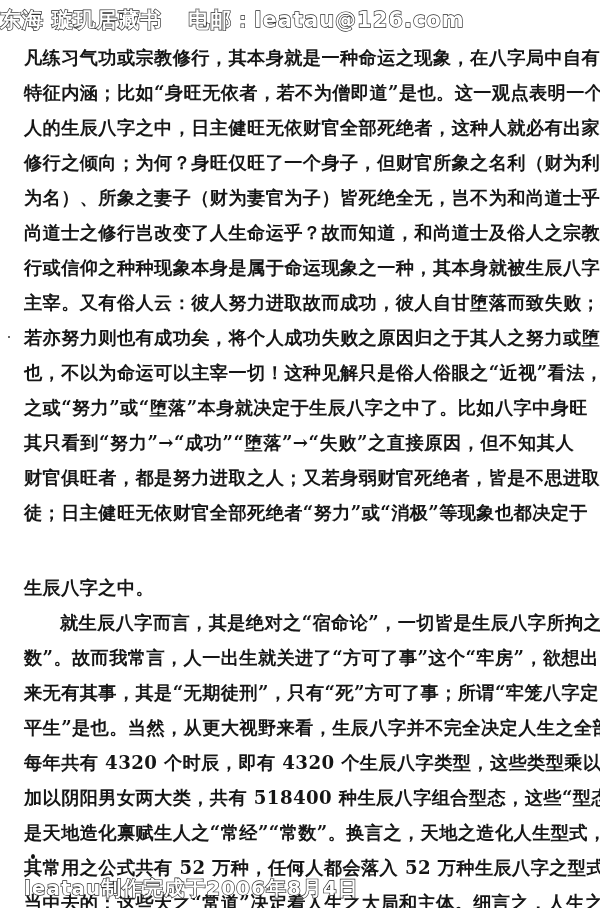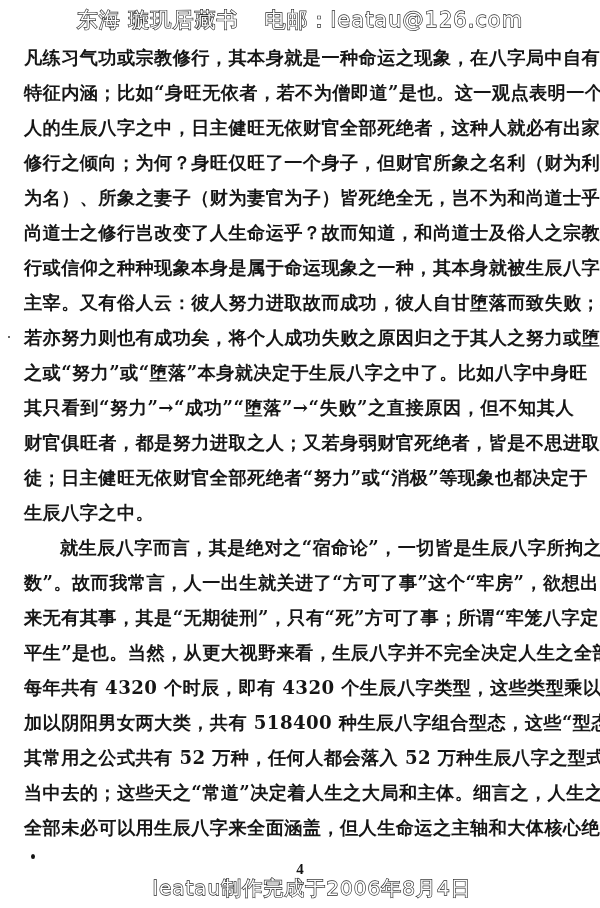--- a/index.html
+++ b/index.html
@@ -12,23 +12,23 @@
       height: 908px;
       position: relative;
       overflow: hidden;
       font-family: "DejaVu Serif", "Liberation Serif", serif;
       color: #161616;
     }
     .watermark {
       position: absolute;
       left: 0;
       width: 600px;
-      text-align: center;
+      text-align: left;
       font-family: "DejaVu Sans", "Liberation Sans", sans-serif;
-      font-weight: normal;
+      font-weight: bold;
       color: #ffffff;
       -webkit-text-stroke: 1.3px #2a2a2a;
       paint-order: stroke fill;
       letter-spacing: 1px;
       white-space: nowrap;
     }
     .watermark.header {
       top: 6px;
       font-size: 21px;
       line-height: 28px;
@@ -53,20 +53,21 @@
       line-height: 30px;
       font-size: 18.2px;
       font-weight: bold;
       white-space: nowrap;
       text-align: justify;
       text-align-last: justify;
       letter-spacing: 0.4px;
     }
     .line.last {
       text-align-last: left;
+      margin-top: 40px;
     }
     .line.indent {
       padding-left: 36px;
     }
     .page-number {
       position: absolute;
       left: 0;
       width: 600px;
       top: 860px;
       text-align: center;
@@ -105,31 +106,33 @@
 <div class="body-text">
   <span class="line">凡练习气功或宗教修行，其本身就是一种命运之现象，在八字局中自有其</span>
   <span class="line">特征内涵；比如“身旺无依者，若不为僧即道”是也。这一观点表明一个</span>
   <span class="line">人的生辰八字之中，日主健旺无依财官全部死绝者，这种人就必有出家或</span>
   <span class="line">修行之倾向；为何？身旺仅旺了一个身子，但财官所象之名利（财为利官</span>
   <span class="line">为名）、所象之妻子（财为妻官为子）皆死绝全无，岂不为和尚道士乎？和</span>
   <span class="line">尚道士之修行岂改变了人生命运乎？故而知道，和尚道士及俗人之宗教修</span>
   <span class="line">行或信仰之种种现象本身是属于命运现象之一种，其本身就被生辰八字所</span>
   <span class="line">主宰。又有俗人云：彼人努力进取故而成功，彼人自甘堕落而致失败；我</span>
   <span class="line">若亦努力则也有成功矣，将个人成功失败之原因归之于其人之努力或堕落</span>
+  <span class="line">也，不以为命运可以主宰一切！这种见解只是俗人俗眼之“近视”看法，</span>
   <span class="line">之或“努力”或“堕落”本身就决定于生辰八字之中了。比如八字中身旺</span>
   <span class="line">其只看到“努力”→“成功”“堕落”→“失败”之直接原因，但不知其人</span>
   <span class="line">财官俱旺者，都是努力进取之人；又若身弱财官死绝者，皆是不思进取之</span>
   <span class="line">徒；日主健旺无依财官全部死绝者“努力”或“消极”等现象也都决定于</span>
   <span class="line last">生辰八字之中。</span>
   <span class="line indent">就生辰八字而言，其是绝对之“宿命论”，一切皆是生辰八字所拘之“定</span>
   <span class="line">数”。故而我常言，人一出生就关进了“方可了事”这个“牢房”，欲想出</span>
   <span class="line">来无有其事，其是“无期徒刑”，只有“死”方可了事；所谓“牢笼八字定</span>
   <span class="line">平生”是也。当然，从更大视野来看，生辰八字并不完全决定人生之全部，</span>
   <span class="line">每年共有 4320 个时辰，即有 4320 个生辰八字类型，这些类型乘以 60 甲子</span>
   <span class="line">加以阴阳男女两大类，共有 518400 种生辰八字组合型态，这些“型态”乃</span>
+  <span class="line">是天地造化禀赋生人之“常经”“常数”。换言之，天地之造化人生型式，</span>
   <span class="line">其常用之公式共有 52 万种，任何人都会落入 52 万种生辰八字之型式一种</span>
   <span class="line">当中去的；这些天之“常道”决定着人生之大局和主体。细言之，人生之</span>
   <span class="line">全部未必可以用生辰八字来全面涵盖，但人生命运之主轴和大体核心绝对</span>
 
 </div>
 
 <div class="speck2"></div>
 <div class="speck"></div>
 
 <div class="page-number">4</div>

